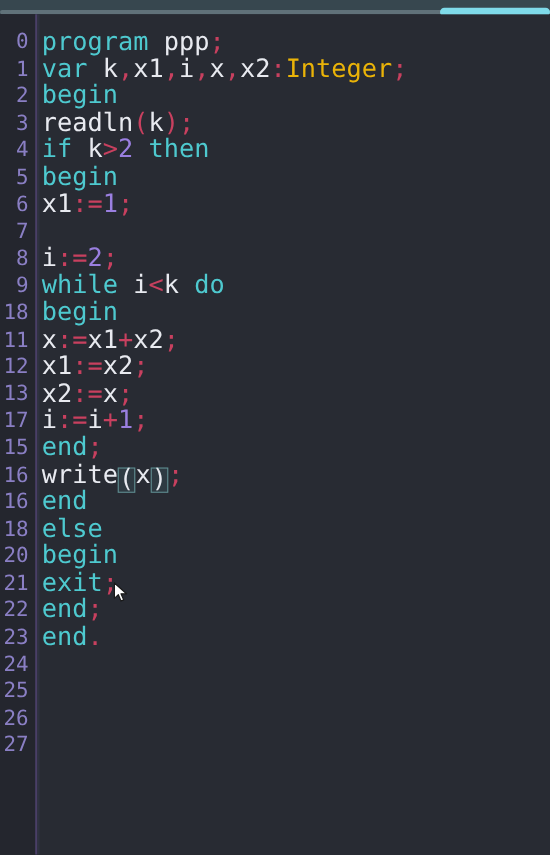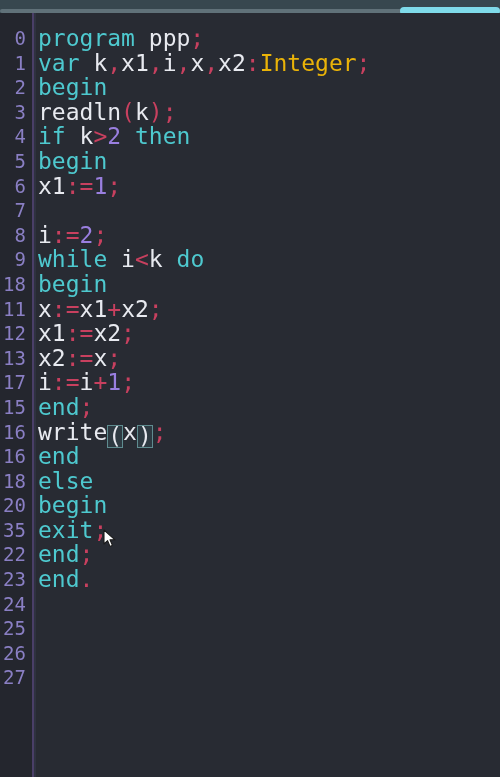--- a/index.html
+++ b/index.html
@@ -169,21 +169,21 @@
         <div class="row"><span class="lnum">18</span><span class="code"><span class="t-kw">begin</span></span></div>
         <div class="row"><span class="lnum">11</span><span class="code"><span class="t-id">x</span><span class="t-op">:=</span><span class="t-id">x1</span><span class="t-op">+</span><span class="t-id">x2</span><span class="t-punc">;</span></span></div>
         <div class="row"><span class="lnum">12</span><span class="code"><span class="t-id">x1</span><span class="t-op">:=</span><span class="t-id">x2</span><span class="t-punc">;</span></span></div>
         <div class="row"><span class="lnum">13</span><span class="code"><span class="t-id">x2</span><span class="t-op">:=</span><span class="t-id">x</span><span class="t-punc">;</span></span></div>
         <div class="row"><span class="lnum">17</span><span class="code"><span class="t-id">i</span><span class="t-op">:=</span><span class="t-id">i</span><span class="t-op">+</span><span class="t-num">1</span><span class="t-punc">;</span></span></div>
         <div class="row"><span class="lnum">15</span><span class="code"><span class="t-kw">end</span><span class="t-punc">;</span></span></div>
         <div class="row"><span class="lnum">16</span><span class="code"><span class="t-id">write</span><span class="brmatch">(</span><span class="t-id">x</span><span class="brmatch">)</span><span class="t-punc">;</span></span></div>
         <div class="row"><span class="lnum">16</span><span class="code"><span class="t-kw">end</span></span></div>
         <div class="row"><span class="lnum">18</span><span class="code"><span class="t-kw">else</span></span></div>
         <div class="row"><span class="lnum">20</span><span class="code"><span class="t-kw">begin</span></span></div>
-        <div class="row"><span class="lnum">35</span><span class="code"><span class="t-kw">exit</span><span class="t-punc">;</span></span></div>
+        <div class="row"><span class="lnum">21</span><span class="code"><span class="t-kw">exit</span><span class="t-punc">;</span></span></div>
         <div class="row"><span class="lnum">22</span><span class="code"><span class="t-kw">end</span><span class="t-punc">;</span></span></div>
         <div class="row"><span class="lnum">23</span><span class="code"><span class="t-kw">end</span><span class="t-punc">.</span></span></div>
         <div class="row"><span class="lnum">24</span><span class="code"></span></div>
         <div class="row"><span class="lnum">25</span><span class="code"></span></div>
         <div class="row"><span class="lnum">26</span><span class="code"></span></div>
         <div class="row"><span class="lnum">27</span><span class="code"></span></div>
       </div>
 
     <svg class="mouse-cursor" id="mouse-cursor" width="14" height="20" viewBox="0 0 14 20" style="left: 103px; top: 516px;">
       <path d="M1,1 L1,15 L4.6,11.6 L7,17.4 L9.4,16.3 L7,10.8 L12,10.8 Z" fill="#ffffff" stroke="#1a1a1a" stroke-width="1.1" stroke-linejoin="round"></path>

